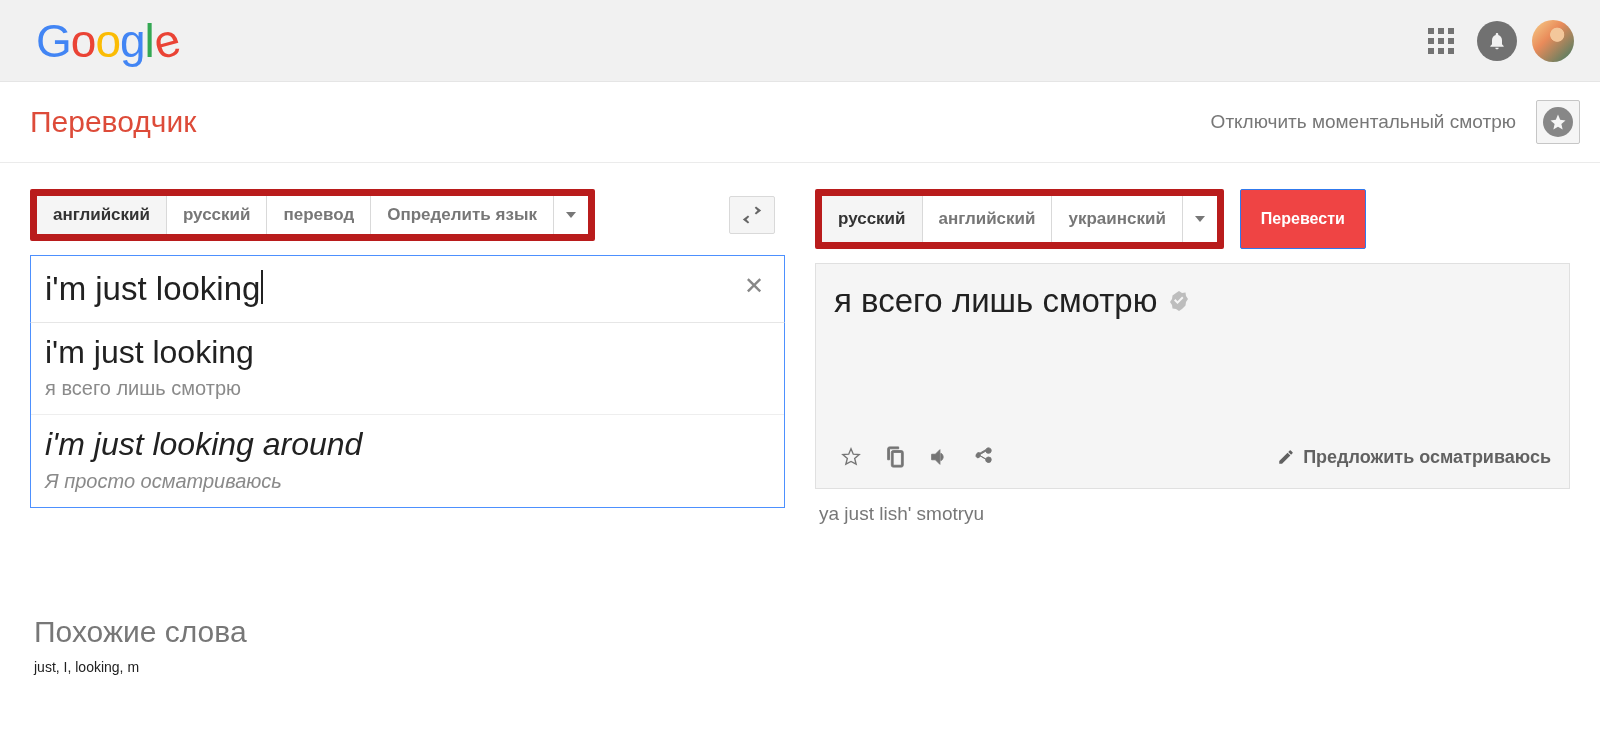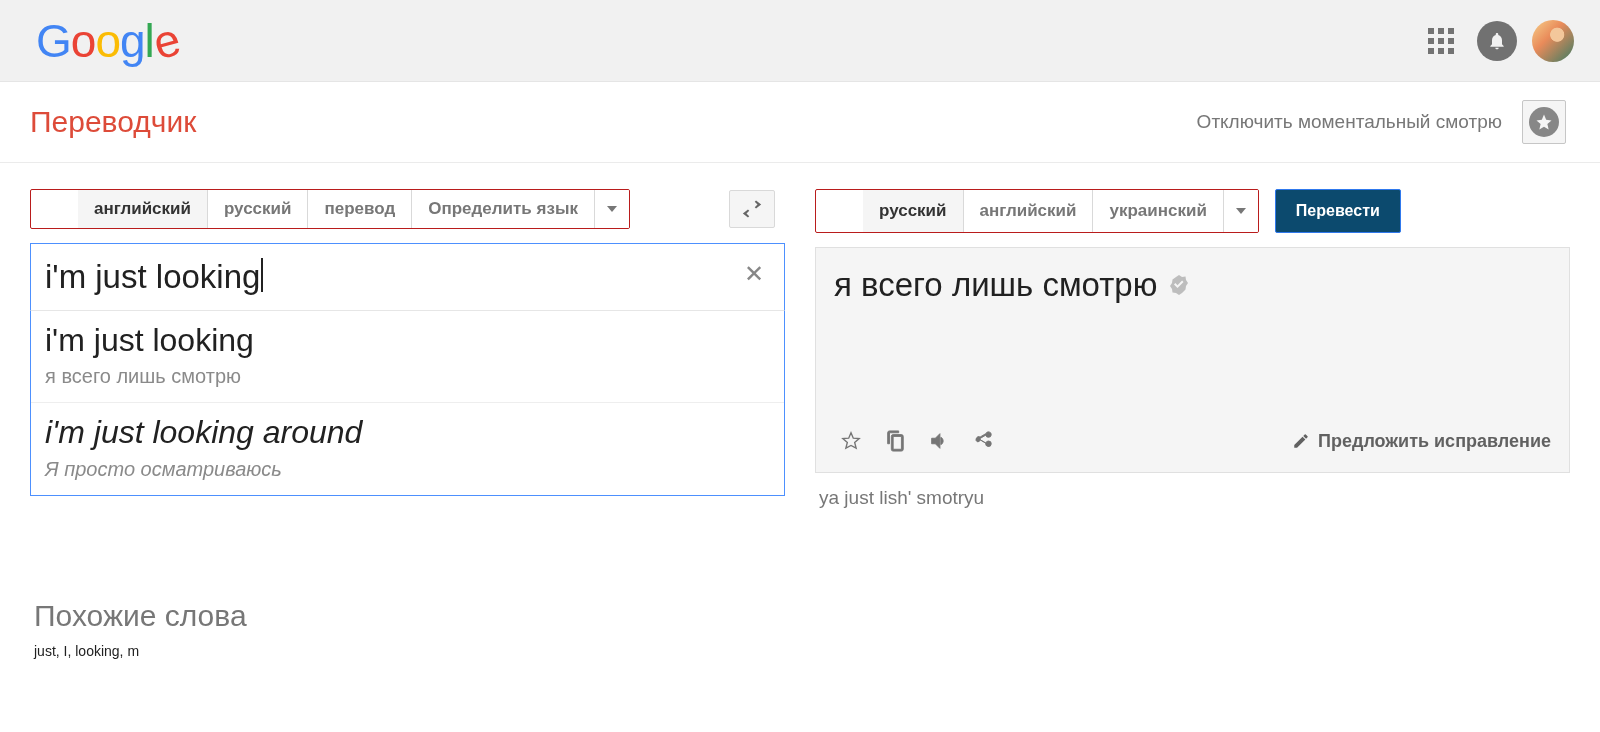--- a/index.html
+++ b/index.html
@@ -28,21 +28,21 @@
   .apps-grid { display:grid; grid-template-columns: repeat(3, 6px); grid-template-rows: repeat(3, 6px); gap:4px; }
   .apps-grid i { background:#737373; width:6px; height:6px; display:block; }
   .bell-circle { width:40px; height:40px; border-radius:50%; background:#717171; display:flex; align-items:center; justify-content:center; }
   .bell-circle svg { fill:#f1f1f1; width:20px; height:20px; }
   .avatar { width:42px; height:42px; border-radius:50%; background: linear-gradient(135deg,#f7d08a 0%, #e98b5a 40%, #3a7b63 100%); overflow:hidden; position:relative; }
   .avatar::after{ content:""; position:absolute; inset:0; background: radial-gradient(circle at 60% 35%, #f3c79b 0 18%, transparent 20%);}
 
   
   .titlebar {
     display:flex; align-items:center;
-    padding: 18px 34px 18px 30px;
+    padding: 18px 20px 18px 30px;
     border-bottom: 1px solid #ebebeb;
   }
   .app-title { color:#dd4b39; font-size:30px; }
   .titlebar-spacer { flex:1; }
   .instant-off { color:#777; font-size:19px; margin-right: 20px; cursor:pointer; }
   .star-btn {
     width:44px; height:44px; border:1px solid #c6c6c6; border-radius:2px;
     background:#f5f5f5; display:flex; align-items:center; justify-content:center; cursor:pointer;
   }
   .star-circle { width:30px; height:30px; border-radius:50%; background:#878787; display:flex; align-items:center; justify-content:center;}
@@ -52,42 +52,42 @@
   .columns {
     display:flex;
     padding: 26px 30px 0 30px;
     gap: 0;
   }
   .col { flex:1; min-width:0; position:relative; }
   .col.left { padding-right: 20px; }
   .col.right { padding-left: 10px; }
 
   .lang-row { display:flex; align-items:stretch; margin-bottom: 14px; }
-  .lang-tabs { display:flex; border:1px solid #b91c1c; border-radius:2px; overflow:hidden;padding-left:47px; }
+  .lang-tabs { display:flex; border:7px solid #b91c1c; border-radius:2px; overflow:hidden; }
   .lang-tab {
     padding: 9px 16px; font-size:17px; font-weight:bold; color:#777;
     background:#fff; border-right:1px solid #d9d9d9; cursor:pointer; white-space:nowrap;
     display:flex; align-items:center; gap:8px;
   }
   .lang-tab:last-child { border-right:none; }
   .lang-tab.active { background:#f5f5f5; color:#333; }
   .lang-tab.dropdown { padding: 9px 12px; }
   .caret { width:0; height:0; border-left:5px solid transparent; border-right:5px solid transparent; border-top:6px solid #777; }
 
   .swap-wrap { display:flex; align-items:center; justify-content:flex-end; flex:1; padding-right: 10px;}
   .swap-btn {
     width:46px; height:38px; border:1px solid #d9d9d9; border-radius:2px; background:#f5f5f5;
     display:flex; align-items:center; justify-content:center; cursor:pointer;
   }
   .swap-btn svg { width:22px; height:22px; fill:#666; }
 
   .translate-btn {
     margin-left: 16px;
-    background:#0c4a6e; color:#fff; border:1px solid #3079ed; border-radius:2px;
-    padding: 12px 20px; font-size:16px; font-weight:bold; cursor:pointer;
+    background:#ef4444; color:#fff; border:1px solid #3079ed; border-radius:2px;
+    padding: 20px 20px; font-size:16px; font-weight:bold; cursor:pointer;
   }
 
   
   .input-stack { position:relative; }
   .input-box {
     position:relative;
     border:1px solid #4d90fe; border-bottom:none;
     padding: 14px 48px 14px 14px;
   }
   .input-text { font-size:33px; color:#212121; }
@@ -277,21 +277,21 @@
         <div class="tool">
           <svg viewBox="0 0 24 24">
               <path d="M18 8a3 3 0 1 0-2.83-4H15a3 3 0 0 0 0 0L8.9 7.6A3 3 0 1 0 6 13a3 3 0 0 0 2.9-2.4l6.2 3.6A3 3 0 1 0 18 12a3 3 0 0 0-2.9 2.4L8.9 10.8a3 3 0 0 0 0-1.6L15 5.6A3 3 0 0 0 18 8z"></path>
             </svg>
         </div>
         <div class="tools-spacer"></div>
         <div class="suggest-edit">
           <svg viewBox="0 0 24 24">
               <path d="M3 17.25V21h3.75L17.8 9.94l-3.75-3.75L3 17.25zM20.7 7.04a1 1 0 0 0 0-1.41l-2.34-2.34a1 1 0 0 0-1.41 0L15 5.24l3.75 3.75 1.95-1.95z"></path>
             </svg>
-          <span>Предложить исправление</span>
+          <span>Предложить осматриваюсь</span>
         </div>
       </div>
     </div>
 
     <div class="translit">ya just lish' smotryu</div>
   </div>
 </div>
 
 <div class="related">
   <h3>Похожие слова</h3>

